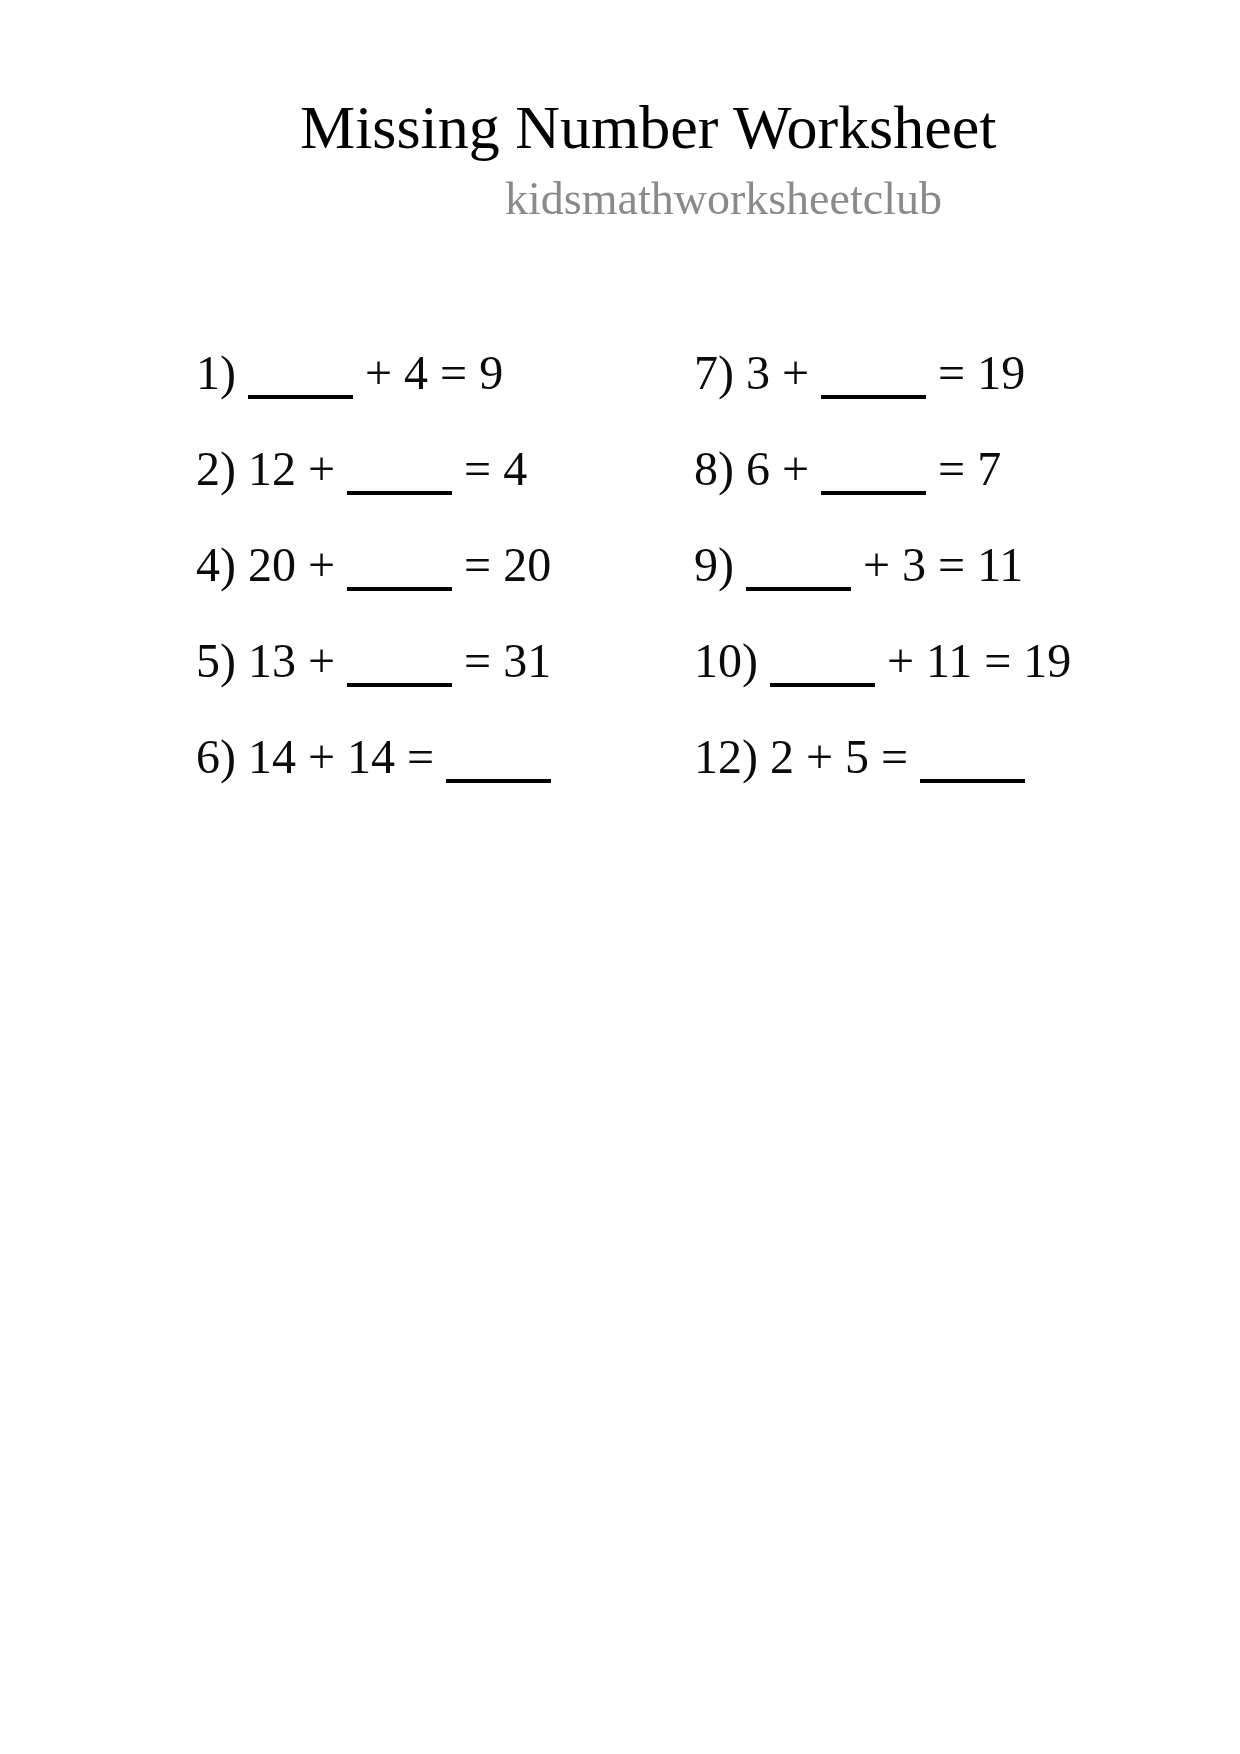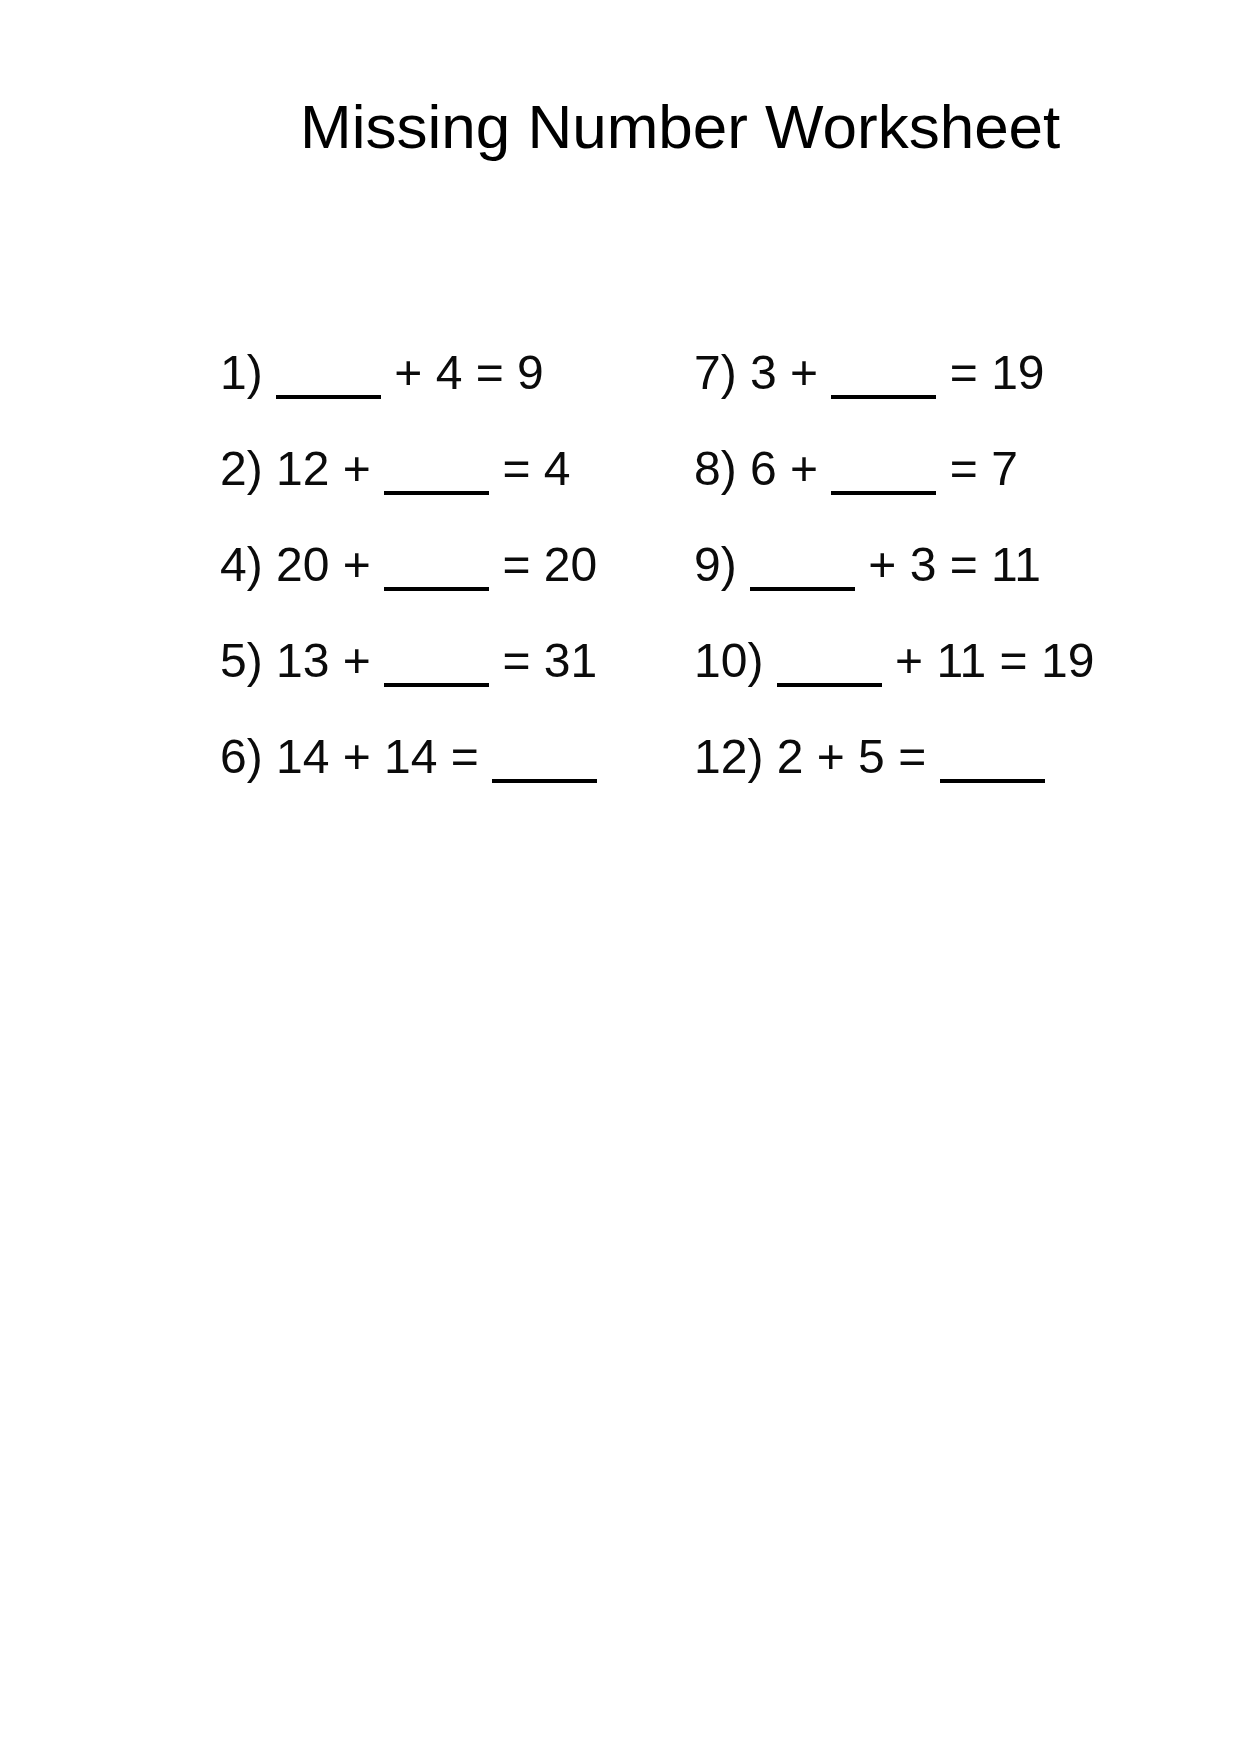--- a/index.html
+++ b/index.html
@@ -1,21 +1,21 @@
 <!DOCTYPE html>
 <html><head>
 <meta charset="utf-8">
 <style>
   html, body { margin: 0; padding: 0; background: #ffffff; }
   .page {
     position: relative;
     width: 1240px;
     height: 1754px;
     background: #ffffff;
-    font-family: Liberation Sans, sans-serif;
+    font-family: Liberation Serif, serif;
     overflow: hidden;
   }
   .title {
     position: absolute;
     left: 300px;
     top: 96px;
     font-size: 62px;
     line-height: 1;
     color: #000000;
     white-space: pre;
@@ -26,21 +26,21 @@
     top: 176px;
     font-size: 46px;
     line-height: 1;
     color: #8a8a8a;
     white-space: pre;
   }
   .col {
     position: absolute;
     top: 325px;
   }
-  .col-left  { left: 196px; margin-left: 24px; }
+  .col-left  { left: 196px; }
   .col-right { left: 694px; }
   .problem {
     height: 96px;
     line-height: 96px;
     font-size: 48px;
     color: #0b0b0b;
     white-space: pre;
   }
   .blank {
     display: inline-block;
@@ -49,20 +49,21 @@
     border-bottom: 4px solid #000000;
     vertical-align: -10px;
   }
 </style>
 </head>
 <body>
 
 <div class="page">
 
   <div class="title">Missing Number Worksheet</div>
+  <div class="subtitle">kidsmathworksheetclub</div>
 
   <div class="col col-left">
     <div class="problem"><span>1) </span><span class="blank"></span><span> + 4 = 9</span></div>
     <div class="problem"><span>2) 12 + </span><span class="blank"></span><span> = 4</span></div>
     <div class="problem"><span>4) 20 + </span><span class="blank"></span><span> = 20</span></div>
     <div class="problem"><span>5) 13 + </span><span class="blank"></span><span> = 31</span></div>
     <div class="problem"><span>6) 14 + 14 = </span><span class="blank"></span><span></span></div>
   </div>
 
   <div class="col col-right">

